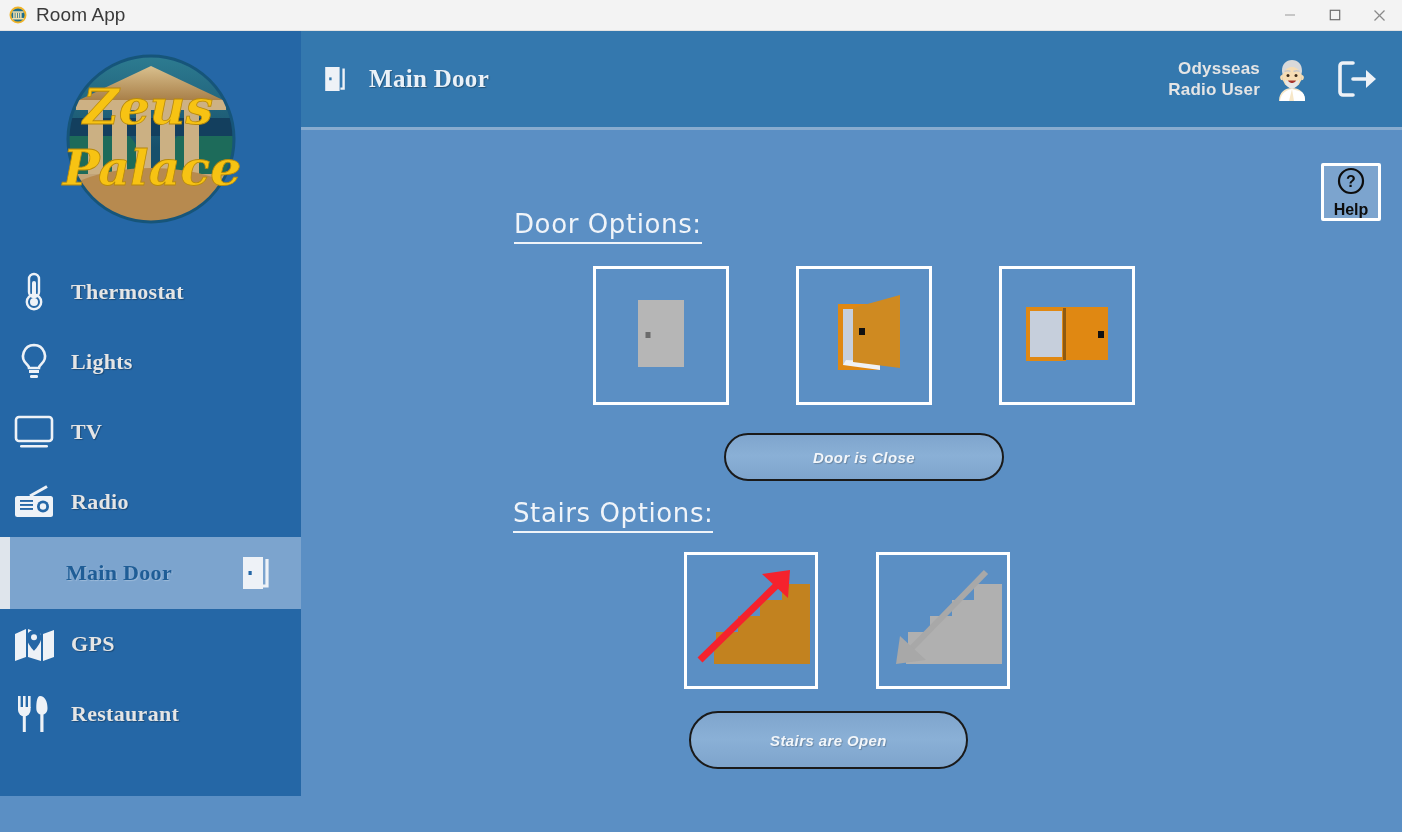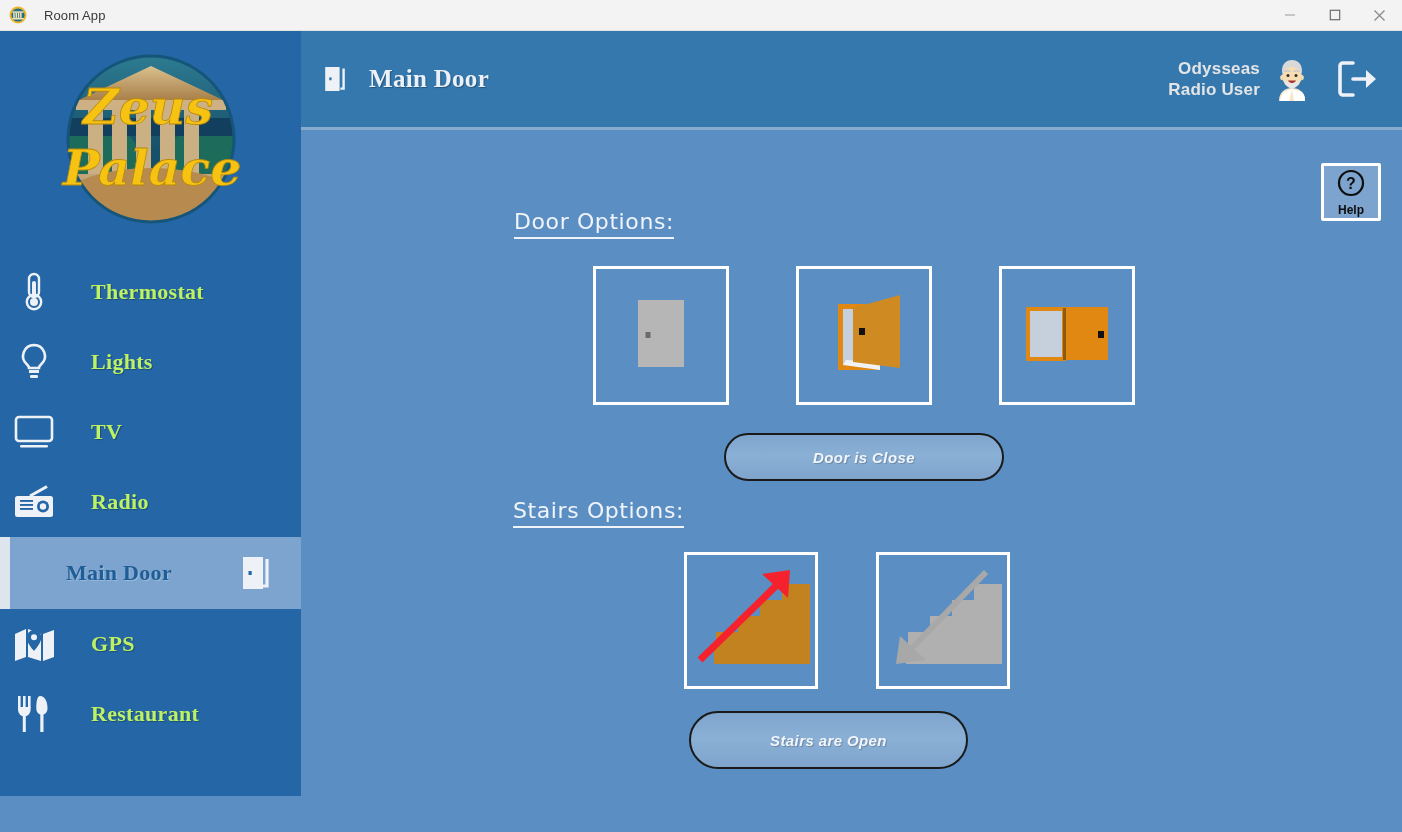--- a/index.html
+++ b/index.html
@@ -35,24 +35,23 @@
     box-sizing: border-box;
   }
   .tb-icon {
     width: 18px; height: 18px;
     margin-left: 9px; margin-right: 9px;
     position: relative;
     flex: none;
   }
   .tb-title {
     font-family: "Liberation Sans", sans-serif;
-    font-size: 13px;
+    font-size: 19px;
     color: #3a3a3a;
     letter-spacing: .1px;
-    margin-left: 8px;
   }
   .tb-spacer { flex: 1; }
   .winbtn {
     width: 45px; height: 30px;
     display: flex; align-items: center; justify-content: center;
     flex: none;
   }
   .winbtn svg { display: block; }
 
   
@@ -86,22 +85,22 @@
   .nav-item .ic {
     width: 48px; height: 44px;
     margin-left: 10px;
     display: flex; align-items: center; justify-content: center;
     flex: none;
   }
   .nav-item .lbl {
     font-family: "Liberation Serif", serif;
     font-weight: bold;
     font-size: 22px;
-    color: #bef264;
-    margin-left: 33px;
+    color: #e5e5e5;
+    margin-left: 13px;
     letter-spacing: .3px;
     text-shadow: 1px 1px 1px rgba(0,0,0,.28);
   }
   .nav-item.active {
     background: #7ca4ce;
     border-left: 10px solid #dfe5ec;
     justify-content: space-between;
     padding-right: 18px;
     height: 72px;
   }
@@ -192,29 +191,29 @@
     display: flex;
     flex-direction: column;
     align-items: center;
     justify-content: center;
     box-sizing: border-box;
   }
   .help-btn .qm { margin-top: 2px; }
   .help-btn .hl {
     font-family: "Liberation Sans", sans-serif;
     font-weight: bold;
-    font-size: 12px;
+    font-size: 16px;
     color: #0d0d0d;
     margin-top: 2px;
   }
 
   .section-head {
     position: absolute;
     font-family: "DejaVu Sans", sans-serif;
-    font-size: 22px;
+    font-size: 26px;
     color: #f0f4f9;
     letter-spacing: .6px;
     border-bottom: 2px solid #f0f4f9;
     padding-bottom: 3px;
   }
   .sh-door   { left: 213px; top: 76px; }
   .sh-stairs { left: 212px; top: 365px; }
 
   .opt-row {
     position: absolute;

